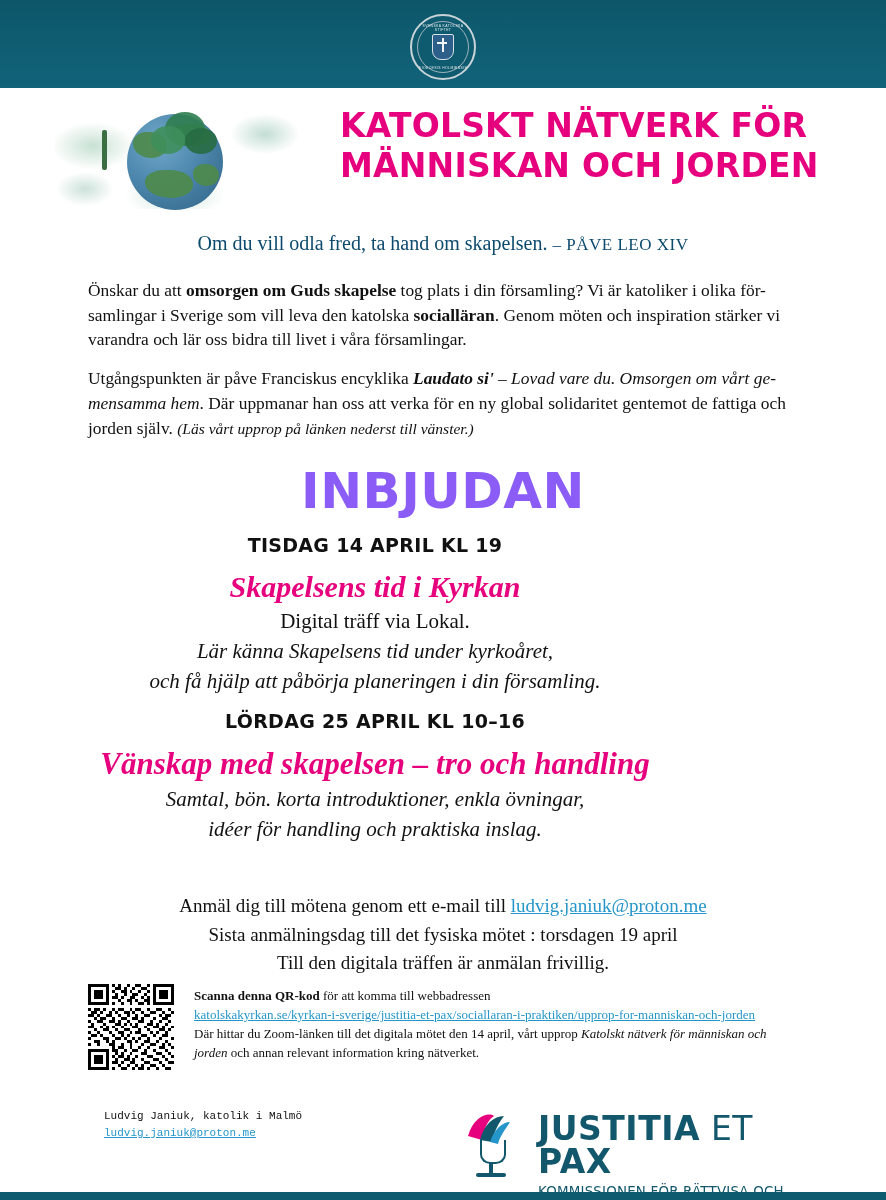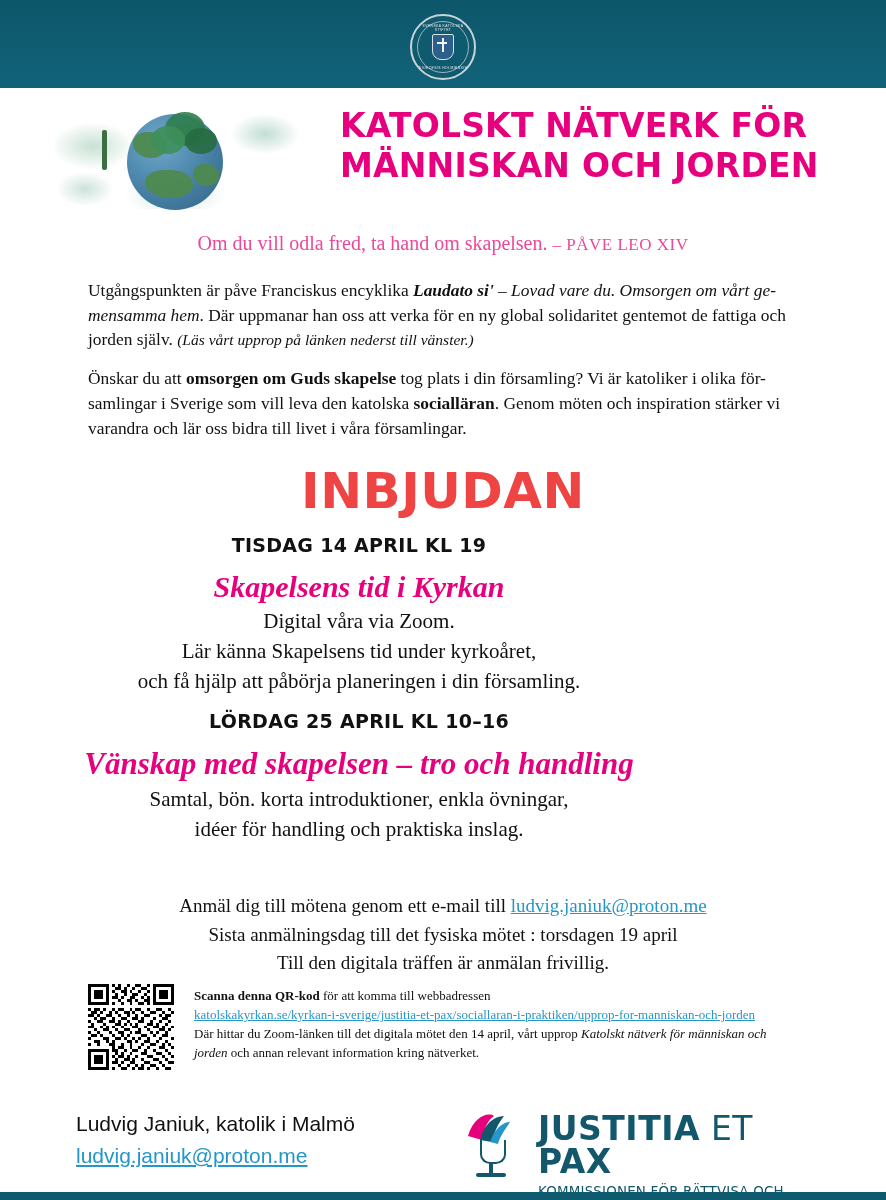--- a/index.html
+++ b/index.html
@@ -162,21 +162,21 @@
 
   
   .quote {
     position: absolute;
     top: 232px;
     left: 0;
     width: 886px;
     text-align: center;
     font-family: "Liberation Serif", serif;
     font-size: 20px;
-    color: #ec4899;
+    color: #0c4a6e;
   }
   .quote .attrib {
     font-variant: small-caps;
     font-size: 17px;
     letter-spacing: 0.5px;
   }
 
   
   .body-wrap {
     position: absolute;
@@ -199,25 +199,25 @@
   
   .inbjudan {
     position: absolute;
     top: 462px;
     left: 0;
     width: 886px;
     text-align: center;
     font-family: "DejaVu Sans", sans-serif;
     font-weight: bold;
     font-size: 50px;
-    color: #ef4444;
+    color: #8b5cf6;
     letter-spacing: 0.5px;
   }
 
-  .event-block { position: absolute; left: 0; width: 718px; text-align: center; }
+  .event-block { position: absolute; left: 16px; width: 718px; text-align: center; }
   .ev-date {
     font-family: "DejaVu Sans", sans-serif;
     font-weight: bold;
     font-size: 19px;
     color: #111;
     letter-spacing: 0.3px;
   }
   .ev-title {
     font-family: "Liberation Serif", serif;
     font-weight: bold;
@@ -226,21 +226,21 @@
     font-size: 30px;
     margin-top: 14px;
   }
   .ev-title.big { font-size: 31px; }
   .ev-line {
     font-family: "Liberation Serif", serif;
     font-size: 21px;
     color: #111;
     margin-top: 5px;
   }
-  .ev-line.italic { }
+  .ev-line.italic { font-style: italic; }
   .ev-line b { font-weight: bold; }
 
   
   .signup {
     position: absolute;
     left: 0;
     width: 886px;
     text-align: center;
     font-family: "Liberation Serif", serif;
     font-size: 19px;
@@ -272,24 +272,24 @@
     line-height: 1.47;
     color: #111;
   }
   .qr-text b { font-weight: bold; }
   .qr-text i { font-style: italic; }
   .qr-url { color: #2596c9; }
 
   
   .footer-contacts {
     position: absolute;
-    left: 76px;
+    left: 104px;
     top: 1108px;
-    font-family: Liberation Sans, sans-serif;
-    font-size: 21px;
+    font-family: Liberation Mono, monospace;
+    font-size: 11px;
     line-height: 1.52;
     color: #111;
   }
   .footer-contacts .mail { color: #2596c9; }
 
   .jp-logo {
     position: absolute;
     right: 72px;
     top: 1108px;
     width: 360px;
@@ -391,34 +391,34 @@
   </div>
 </div>
 
 <div class="quote">
   <span>Om du vill odla fred, ta hand om skapelsen.</span>
   <span class="attrib">– PÅVE LEO XIV</span>
 </div>
 
 <div class="body-wrap">
   <div class="para">
+    <span>Önskar du att </span><b>omsorgen om Guds skapelse</b><span> tog plats i din församling? Vi är katoliker i olika för-samlingar i Sverige som vill leva den katolska </span><b>socialläran</b><span>. Genom möten och inspiration stärker vi varandra och lär oss bidra till livet i våra församlingar.</span>
+  </div>
+  <div class="para">
     <span>Utgångspunkten är påve Franciskus encyklika </span><b><i>Laudato si'</i></b><i> – Lovad vare du. Omsorgen om vårt ge-mensamma hem</i><span>. Där uppmanar han oss att verka för en ny global solidaritet gentemot de fattiga och jorden själv.</span>
     <span class="small-note">(Läs vårt upprop på länken nederst till vänster.)</span>
-  </div>
-  <div class="para">
-    <span>Önskar du att </span><b>omsorgen om Guds skapelse</b><span> tog plats i din församling? Vi är katoliker i olika för-samlingar i Sverige som vill leva den katolska </span><b>socialläran</b><span>. Genom möten och inspiration stärker vi varandra och lär oss bidra till livet i våra församlingar.</span>
   </div>
 </div>
 
 <div class="inbjudan">INBJUDAN</div>
 
 <div class="event-block" style="top:534px;">
   <div class="ev-date">TISDAG 14 APRIL KL 19</div>
   <div class="ev-title">Skapelsens tid i Kyrkan</div>
-  <div class="ev-line">Digital våra via Zoom.</div>
+  <div class="ev-line">Digital träff via Lokal.</div>
   <div class="ev-line italic">Lär känna Skapelsens tid under kyrkoåret,</div>
   <div class="ev-line italic">och få hjälp att påbörja planeringen i din församling.</div>
 </div>
 
 <div class="event-block" style="top:710px;">
   <div class="ev-date">LÖRDAG 25 APRIL KL 10–16</div>
   <div class="ev-title big">Vänskap med skapelsen – tro och handling</div>
   <div class="ev-line italic">Samtal, bön. korta introduktioner, enkla övningar,</div>
   <div class="ev-line italic">idéer för handling och praktiska inslag.</div>
 </div>

